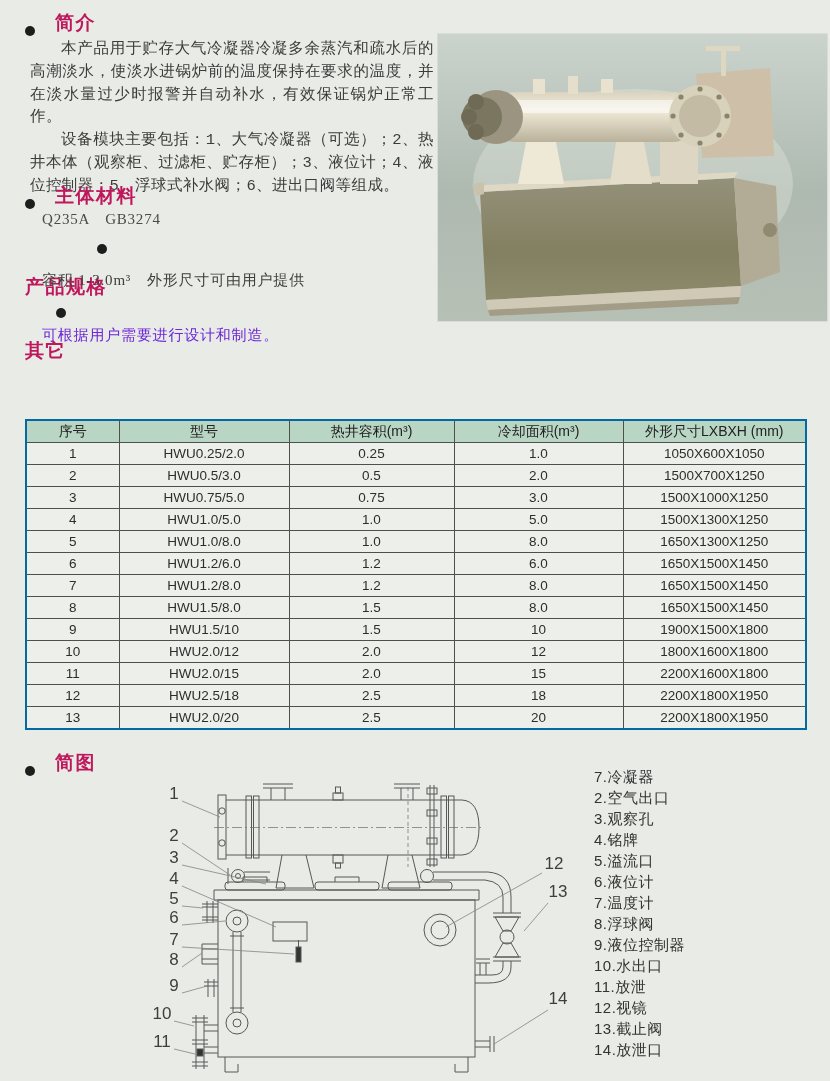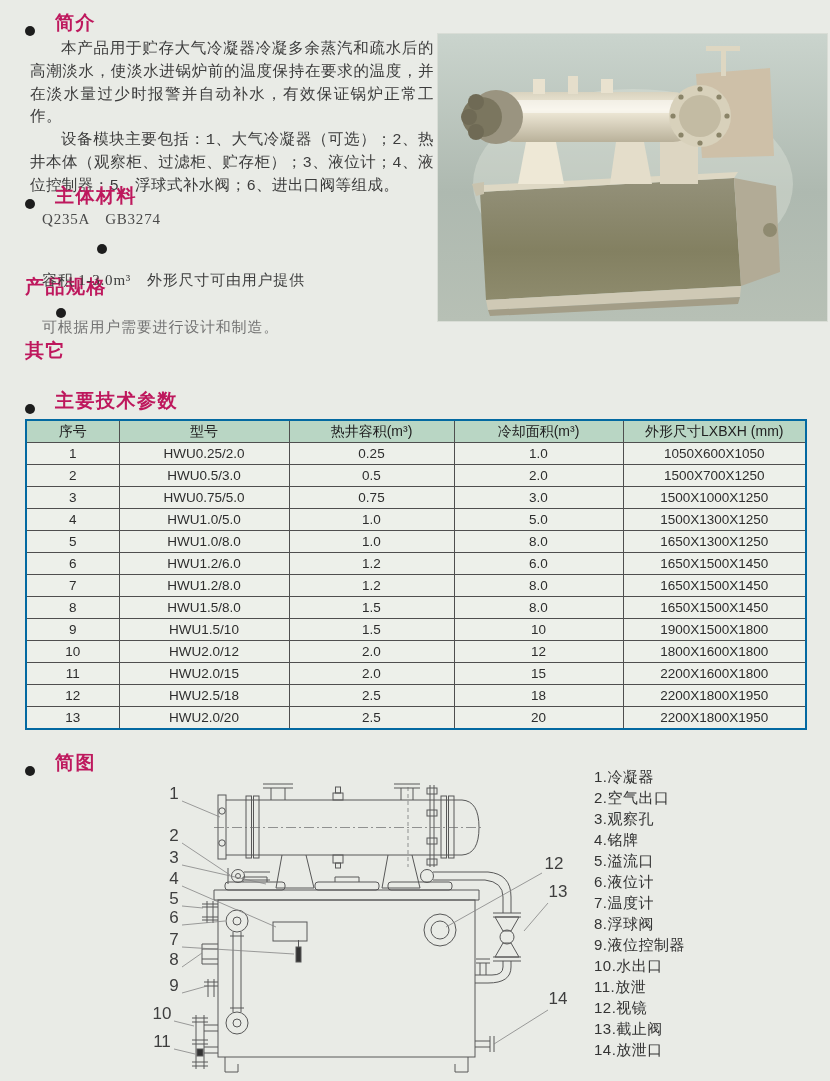--- a/index.html
+++ b/index.html
@@ -137,26 +137,22 @@
   <div class="section-title" style="left:25px; top:244px;flex-direction:column;">
     <span class="dot"></span>
     <span>产品规格</span>
   </div>
   <div class="sub-content" style="left:42px; top:271px; color:#3e3e3e;">容积 1-3.0m³　外形尺寸可由用户提供</div>
 
   <div class="section-title" style="left:25px; top:308px;flex-direction:column;">
     <span class="dot"></span>
     <span>其它</span>
   </div>
-  <div class="sub-content" style="left:42px; top:318px; color:#737373;">可根据用户需要进行设计和制造。</div>
-
-  <div class="section-title" style="left:25px; top:388px;">
-    <span class="dot"></span>
-    <span>主要技术参数</span>
-  </div>
+  <div class="sub-content" style="left:42px; top:326px; color:#6d28d9;">可根据用户需要进行设计和制造。</div>
+
   <table class="tech-table">
     <colgroup>
       <col style="width:93px">
         <col style="width:170px">
         <col style="width:165px">
       <col style="width:169px">
         <col style="width:183px">
     </colgroup>
     <thead>
         <tr id="tech-head">
@@ -432,21 +428,21 @@
         <line x1="412" y1="118" x2="316" y2="172"></line>
         <text x="424" y="114">12</text>
         <line x1="418" y1="148" x2="394" y2="176"></line>
         <text x="428" y="142">13</text>
         <line x1="418" y1="255" x2="364" y2="289"></line>
         <text x="428" y="249">14</text>
       </g>
   </svg>
 
   <ul class="legend" id="legend-list">
-      <li>1.冷凝器</li>
+      <li>7.冷凝器</li>
       <li>2.空气出口</li>
       <li>3.观察孔</li>
       <li>4.铭牌</li>
       <li>5.溢流口</li>
       <li>6.液位计</li>
       <li>7.温度计</li>
       <li>8.浮球阀</li>
       <li>9.液位控制器</li>
       <li>10.水出口</li>
       <li>11.放泄</li>

